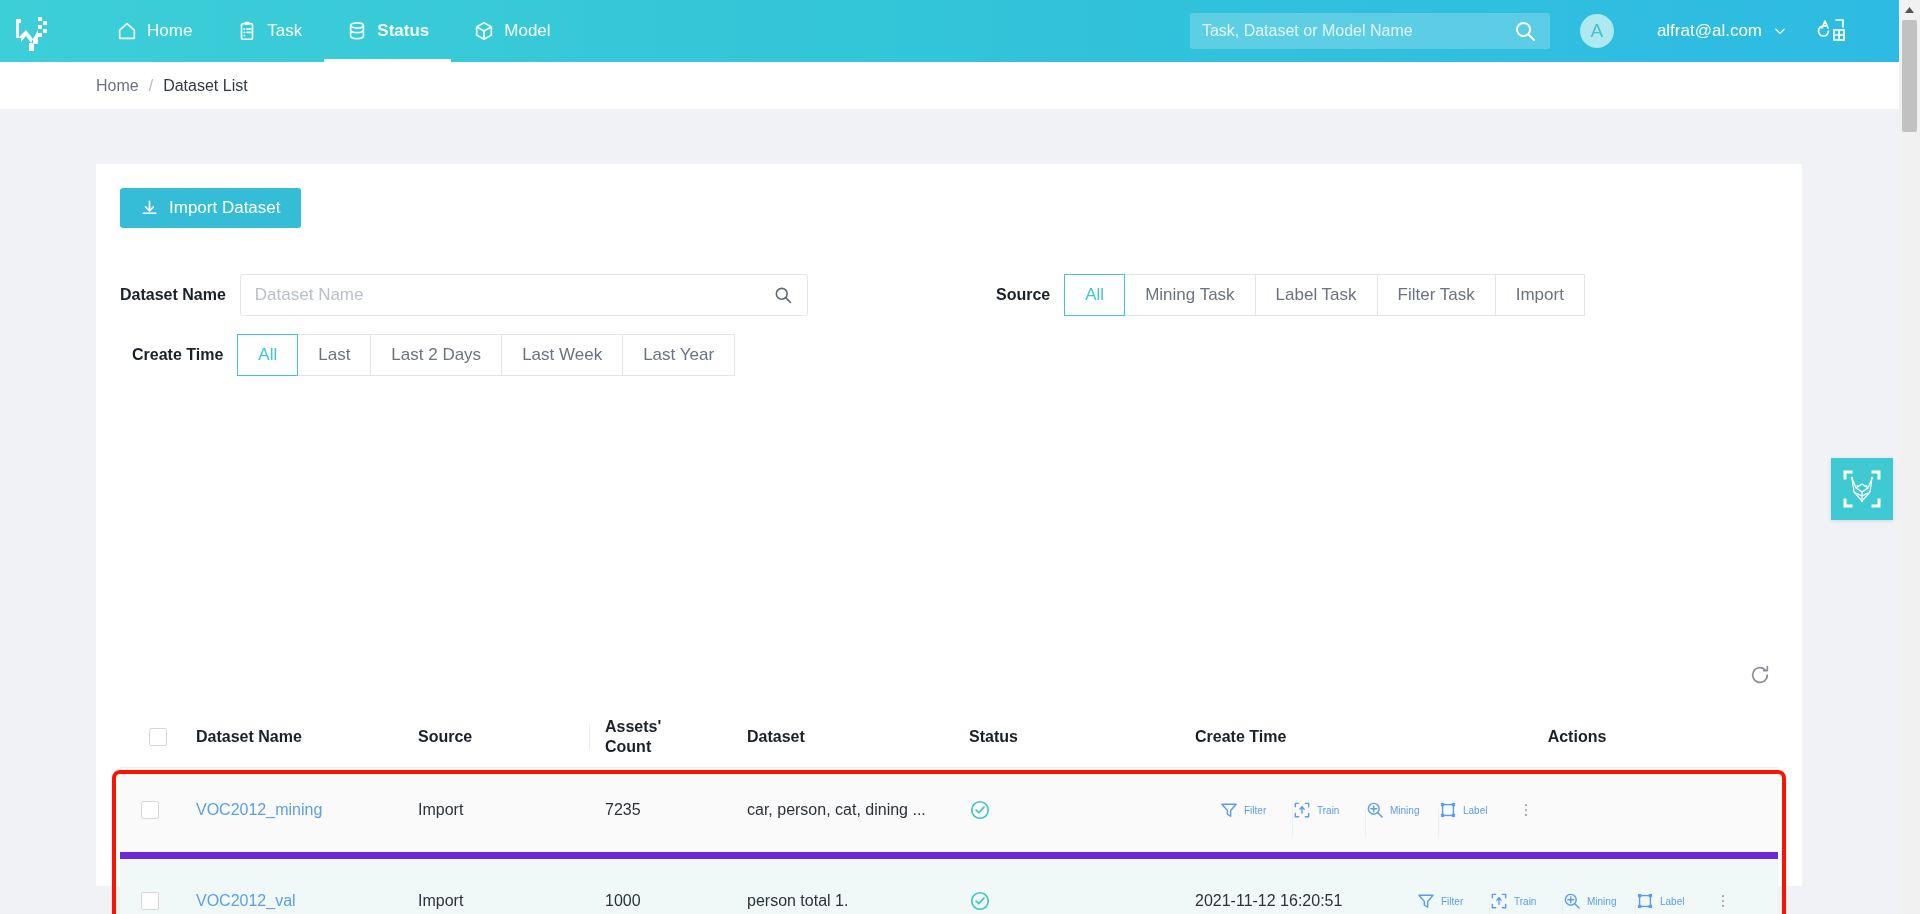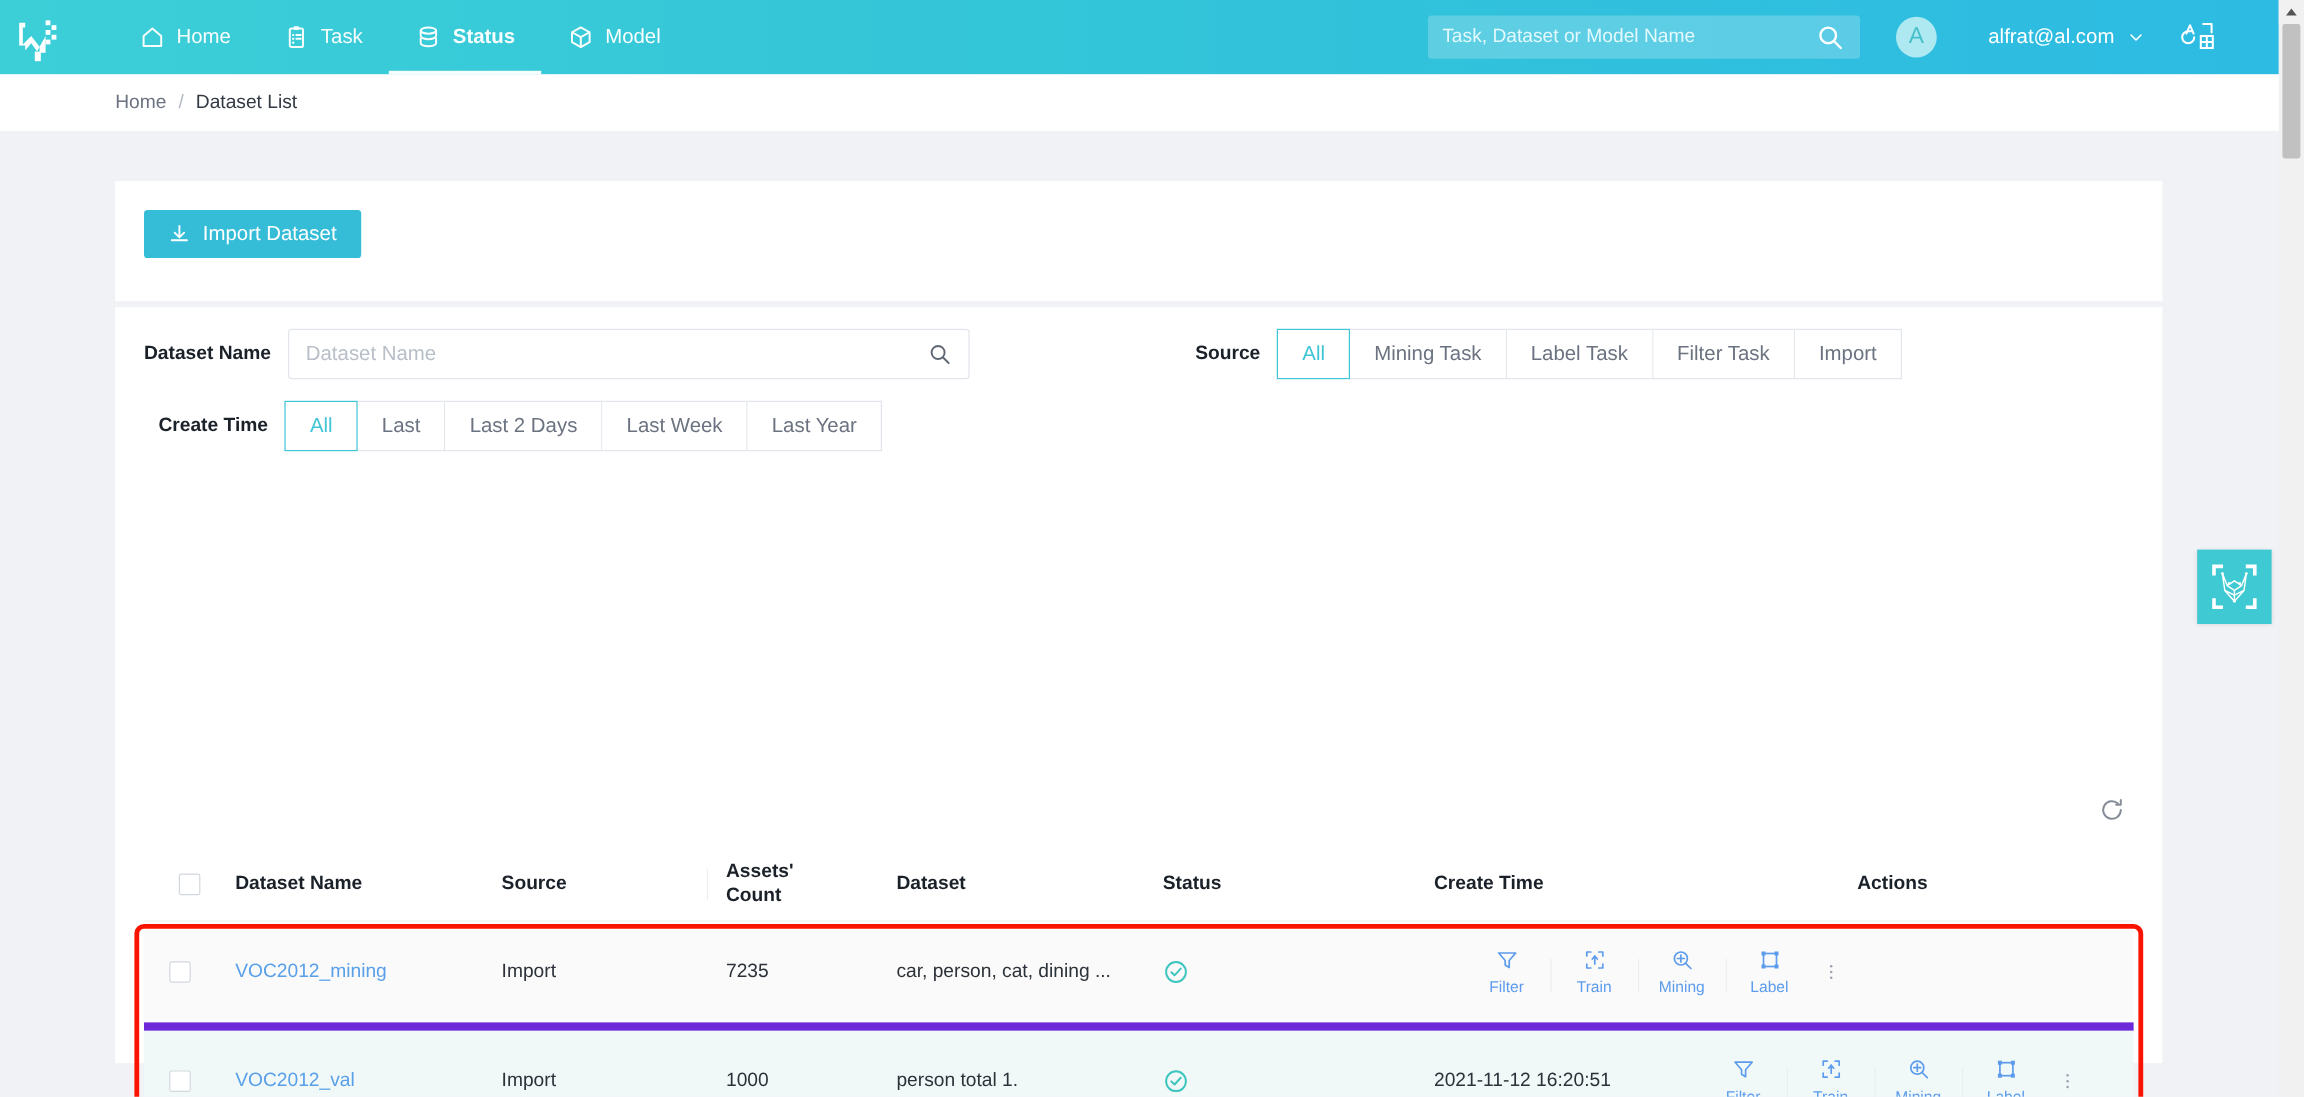--- a/index.html
+++ b/index.html
@@ -64,21 +64,21 @@
     display:flex; align-items:center; padding-left: 96px; font-size:16px; color:#6b7280;
   }
   .bc-sep { margin: 0 10px; color:#b3b9c4; }
   .bc-current { color:#333a44; }
   .bc-link { cursor:pointer; }
 
   
   .card {
     position:absolute; background:#fff; left:96px; width:1706px;
   }
-  .card-import { top:151px; height:100px; }
+  .card-import { top:164px; height:100px; }
   .btn-import {
     position:absolute; left:24px; top:24px;
     height:40px; padding:0 20px; background:#35bdd8; color:#fff;
     border:none; border-radius:3px; font-size:17px; cursor:pointer;
     display:flex; align-items:center; gap:10px; font-family:"Liberation Sans", sans-serif;
   }
   .btn-import svg { width:19px; height:19px; }
 
   .card-filters { top:256px; height:630px; }
 
@@ -150,22 +150,22 @@
   .trow.r1 { background:#f0f9f8; }
   .td { font-size:16px; color:#2c3239; padding-left:16px; display:flex; align-items:center; height:100%; }
   .td.c-check { padding-left:0; }
   .td-link { color:#5aa0e8; cursor:pointer; }
   .td.c-act { padding-left:0; }
 
   .status-ico { width:22px; height:22px; }
 
   .actions { display:flex; align-items:center; justify-content:center; width:100%; gap:0; }
   .act {
-    width:73px; display:flex; flex-direction:column; align-items:center; gap:5px;
-    color:#5d9cec; font-size:13px; cursor:pointer; position:relative;
+    width:73px; display:flex; flex-direction:row; align-items:center; gap:5px;
+    color:#5d9cec; font-size:10px; cursor:pointer; position:relative;
   }
   .act + .act::before {
     content:""; position:absolute; left:0; top:9px; width:1px; height:28px; background:#eceef1;
   }
   .act svg { width:20px; height:20px; display:block; }
   .more {
     width:30px; display:flex; align-items:center; justify-content:center;
     cursor:pointer; align-self:center;
   }
 

